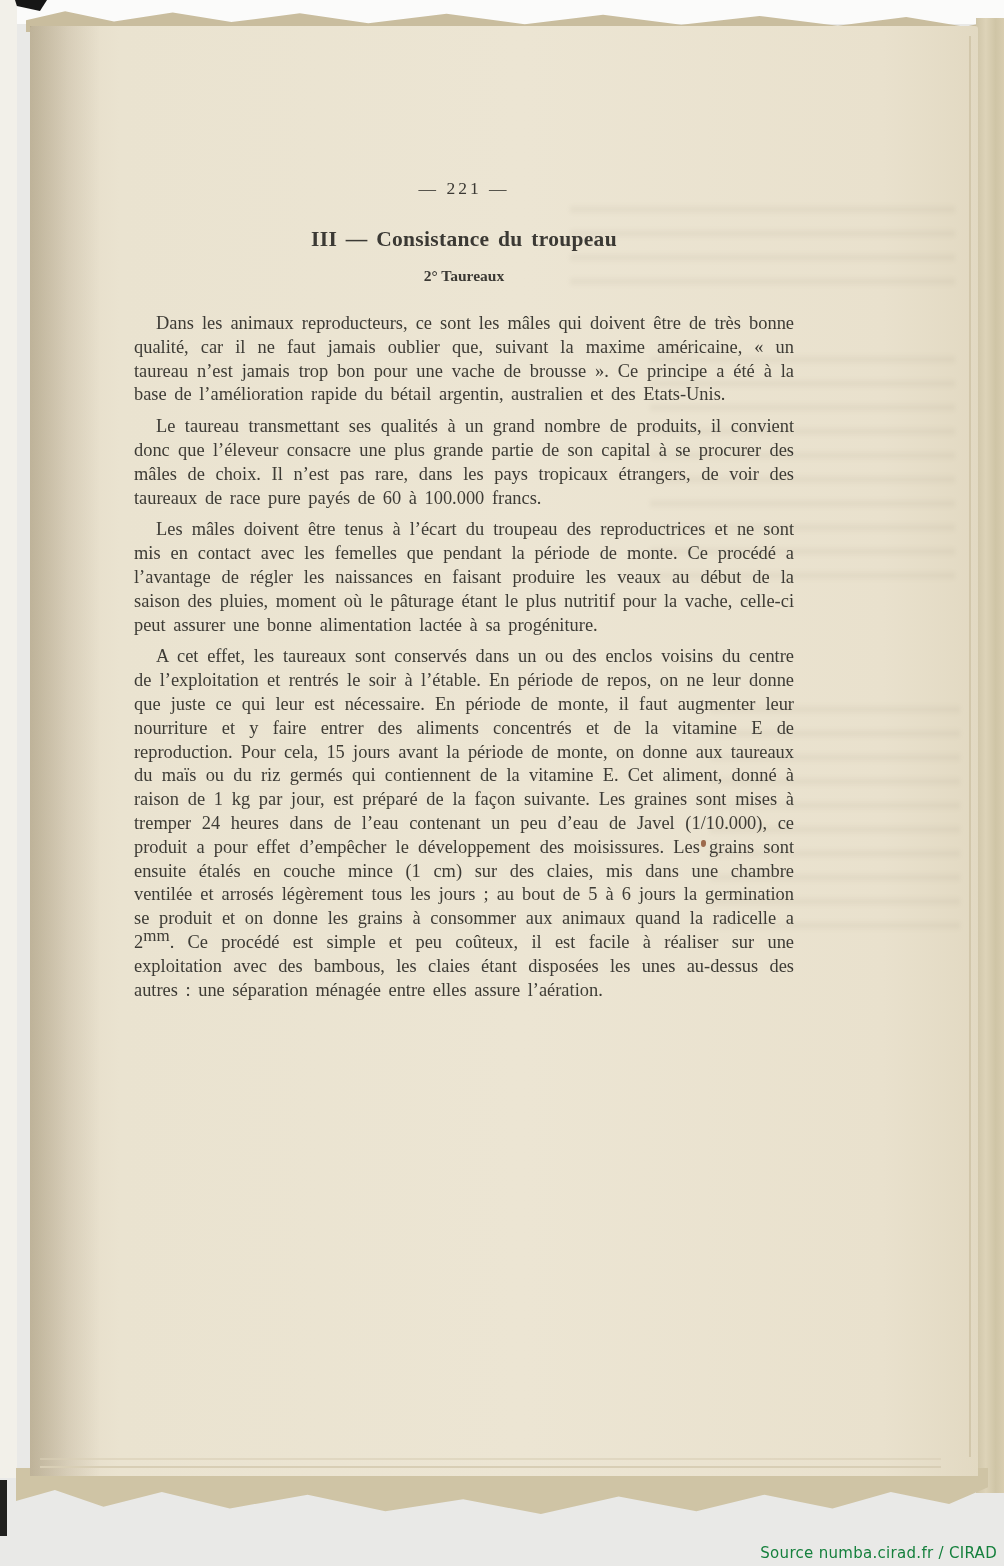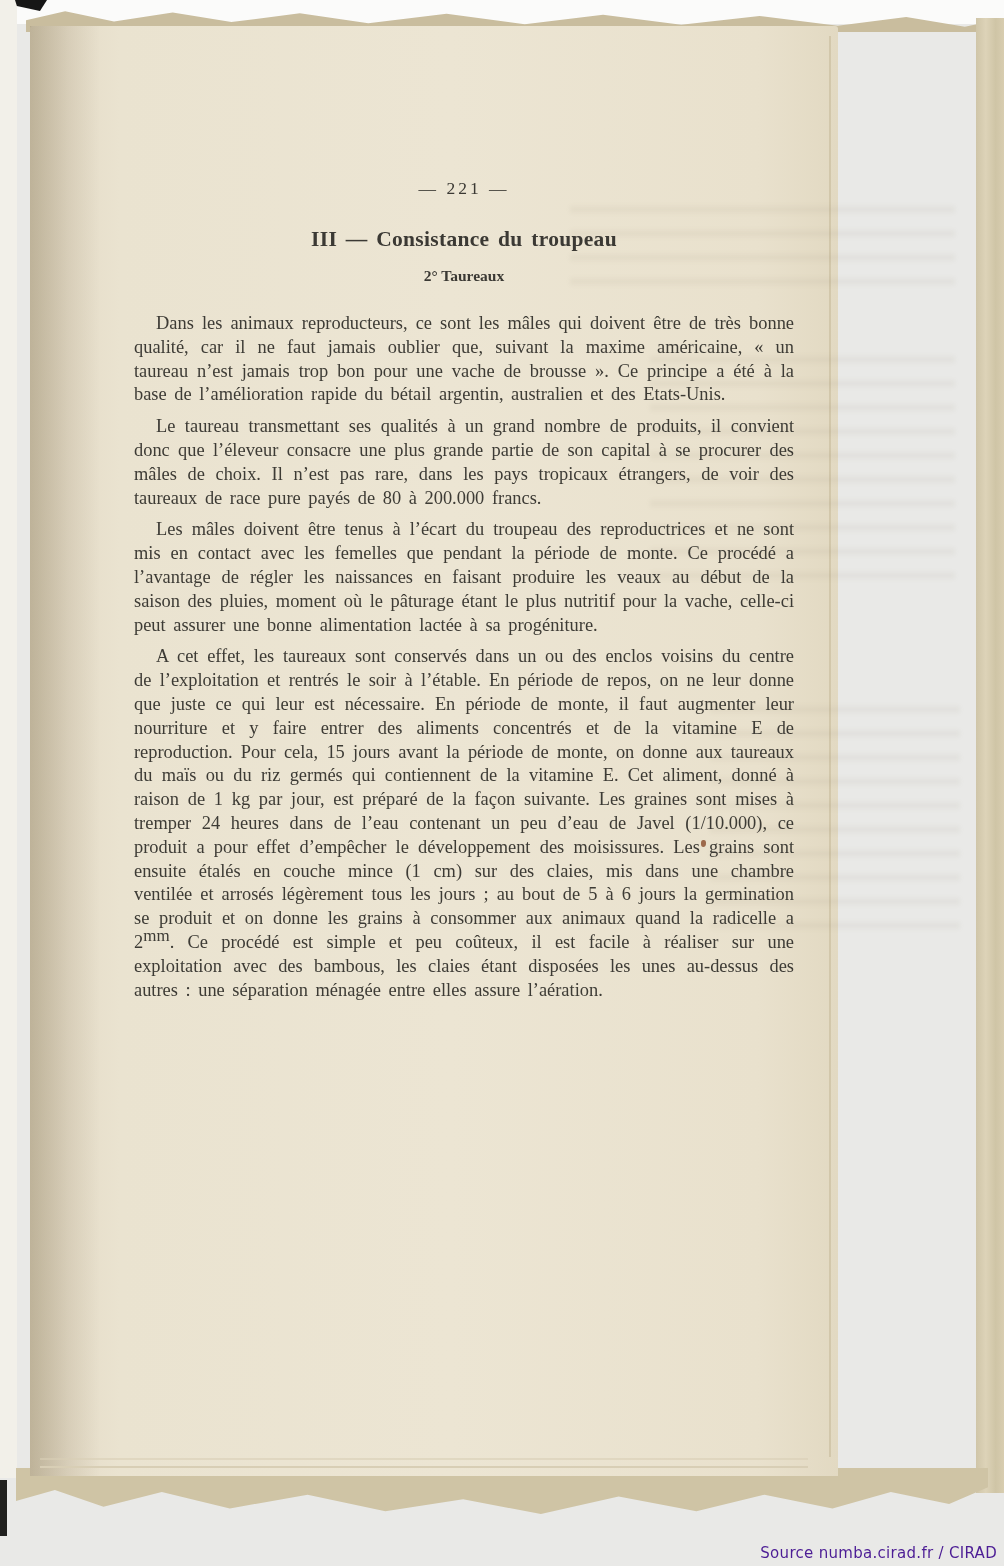--- a/index.html
+++ b/index.html
@@ -15,21 +15,21 @@
     clip-path:polygon(0 0,100% 0,78% 100%,6% 55%);}
   .cover-corner-bottom{position:absolute;left:0;top:1480px;width:7px;height:56px;background:#20201e;}
   .deckle-top-edge{position:absolute;left:26px;top:6px;width:978px;height:26px;background:#c9bd9e;
     clip-path:polygon(0 55%,4% 20%,9% 60%,15% 25%,21% 62%,28% 28%,35% 66%,43% 30%,51% 70%,59% 34%,67% 72%,75% 38%,83% 76%,90% 42%,96% 80%,100% 48%,100% 100%,0 100%);}
   .deckle-right-edge{position:absolute;left:976px;top:18px;width:28px;height:1475px;
     background:linear-gradient(90deg,#cfc5a8 0,#ddd3b8 35%,#cfc5a6 70%,#d8cdb0 100%);}
   .deckle-bottom-edge{position:absolute;left:16px;top:1468px;width:972px;height:46px;background:#cfc4a5;
     clip-path:polygon(0 0,100% 0,100% 42%,96% 78%,90% 52%,84% 88%,77% 58%,70% 94%,62% 62%,54% 100%,46% 68%,38% 94%,30% 58%,22% 88%,15% 52%,9% 84%,4% 48%,0 72%);}
   
   .book-page{
-    position:absolute;left:30px;top:26px;width:808px;height:1450px;
+    position:absolute;left:30px;top:26px;width:948px;height:1450px;
     background:linear-gradient(90deg,#d9cfb7 0,#e5dcc8 38px,#eae3d0 90px,#ece5d3 52%,#e9e1cd 90%,#e2d9c2 100%);
     border-radius:2px 3px 0 0;
   }
   .gutter-shadow{position:absolute;left:0;top:0;width:70px;height:100%;
     background:linear-gradient(90deg,rgba(120,105,75,.28),rgba(120,105,75,0));}
   .page-crease-right{position:absolute;right:7px;top:10px;width:2px;height:98%;background:#d2c7ab;}
   .page-bottom-lines{position:absolute;left:10px;bottom:8px;width:95%;height:2px;background:#d8ceb5;}
   .page-bottom-lines.l2{bottom:16px;opacity:.6;}
   
   .bleed-through-ghost{position:absolute;filter:blur(2px);opacity:.5;pointer-events:none;
@@ -48,21 +48,21 @@
     font-size:18.4px;line-height:23.8px;text-align:justify;text-indent:22px;
     word-spacing:3px;margin:8px 0 0;color:#3d3b35;
   }
   .para.first{margin-top:21px;}
   .para.after-head{margin-top:26px;}
   .para sup{font-size:17px;line-height:0;}
   
   .source-watermark{
     position:absolute;right:7px;bottom:4px;
     font-family:"DejaVu Sans","Liberation Sans",sans-serif;
-    font-size:15px;letter-spacing:.3px;color:#4c1d95;
+    font-size:15px;letter-spacing:.3px;color:#15803d;
   }
 </style>
 </head>
 <body>
 
 <div class="bg-top"></div>
 <div class="facing-page-edge"></div>
 <div class="cover-corner-top"></div>
 <div class="cover-corner-bottom"></div>
 <div class="deckle-top-edge"></div>
@@ -78,19 +78,19 @@
   <div class="bleed-through-ghost bg1"></div>
   <div class="bleed-through-ghost bg2"></div>
   <div class="bleed-through-ghost bg3"></div>
   <div class="scan-speck"></div>
 
   <div class="text-column">
     <div class="page-number">— 221 —</div>
     <h1 class="chapter-title">III — Consistance du troupeau</h1>
     <h3 class="subsection-title">2° Taureaux</h3>
     <p class="para after-head">Dans les animaux reproducteurs, ce sont les mâles qui doivent être de très bonne qualité, car il ne faut jamais oublier que, suivant la maxime américaine, « un taureau n’est jamais trop bon pour une vache de brousse ». Ce principe a été à la base de l’amélioration rapide du bétail argentin, australien et des Etats-Unis.</p>
-    <p class="para">Le taureau transmettant ses qualités à un grand nombre de produits, il convient donc que l’éleveur consacre une plus grande partie de son capital à se procurer des mâles de choix. Il n’est pas rare, dans les pays tropicaux étrangers, de voir des taureaux de race pure payés de 80 à 200.000 francs.</p>
+    <p class="para">Le taureau transmettant ses qualités à un grand nombre de produits, il convient donc que l’éleveur consacre une plus grande partie de son capital à se procurer des mâles de choix. Il n’est pas rare, dans les pays tropicaux étrangers, de voir des taureaux de race pure payés de 60 à 100.000 francs.</p>
     <p class="para">Les mâles doivent être tenus à l’écart du troupeau des reproductrices et ne sont mis en contact avec les femelles que pendant la période de monte. Ce procédé a l’avantage de régler les naissances en faisant produire les veaux au début de la saison des pluies, moment où le pâturage étant le plus nutritif pour la vache, celle-ci peut assurer une bonne alimentation lactée à sa progéniture.</p>
     <p class="para"><span>A cet effet, les taureaux sont conservés dans un ou des enclos voisins du centre de l’exploitation et rentrés le soir à l’étable. En période de repos, on ne leur donne que juste ce qui leur est nécessaire. En période de monte, il faut augmenter leur nourriture et y faire entrer des aliments concentrés et de la vitamine E de reproduction. Pour cela, 15 jours avant la période de monte, on donne aux taureaux du maïs ou du riz germés qui contiennent de la vitamine E. Cet aliment, donné à raison de 1 kg par jour, est préparé de la façon suivante. Les graines sont mises à tremper 24 heures dans de l’eau contenant un peu d’eau de Javel (1/10.000), ce produit a pour effet d’empêcher le développement des moisissures. Les grains sont ensuite étalés en couche mince (1 cm) sur des claies, mis dans une chambre ventilée et arrosés légèrement tous les jours ; au bout de 5 à 6 jours la germination se produit et on donne les grains à consommer aux animaux quand la radicelle a 2</span><sup>mm</sup><span>. Ce procédé est simple et peu coûteux, il est facile à réaliser sur une exploitation avec des bambous, les claies étant disposées les unes au-dessus des autres : une séparation ménagée entre elles assure l’aération.</span></p>
   </div>
 </div>
 
 <div class="source-watermark">Source numba.cirad.fr / CIRAD</div>
 
 </body></html>

